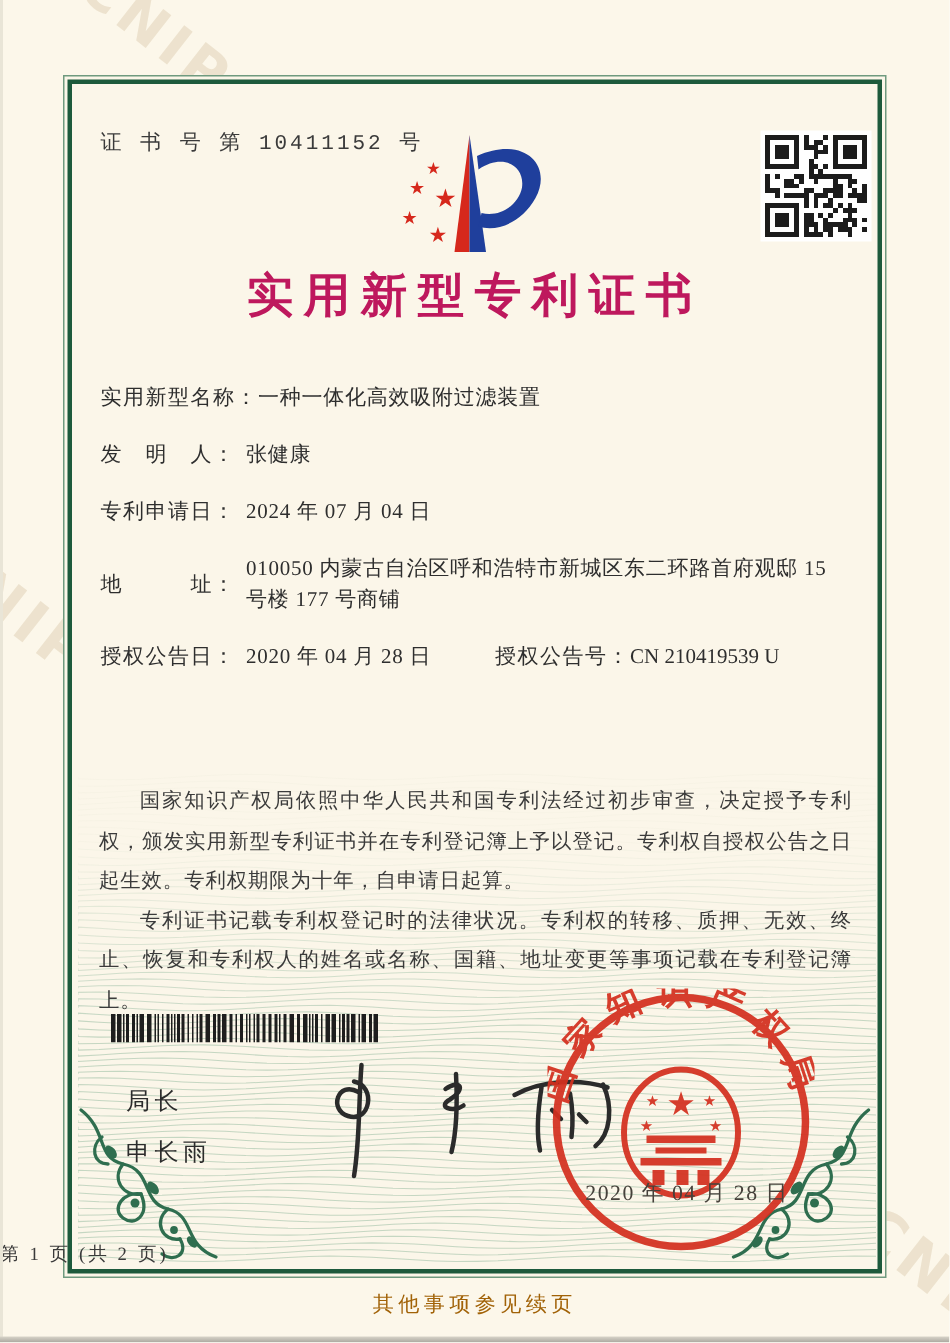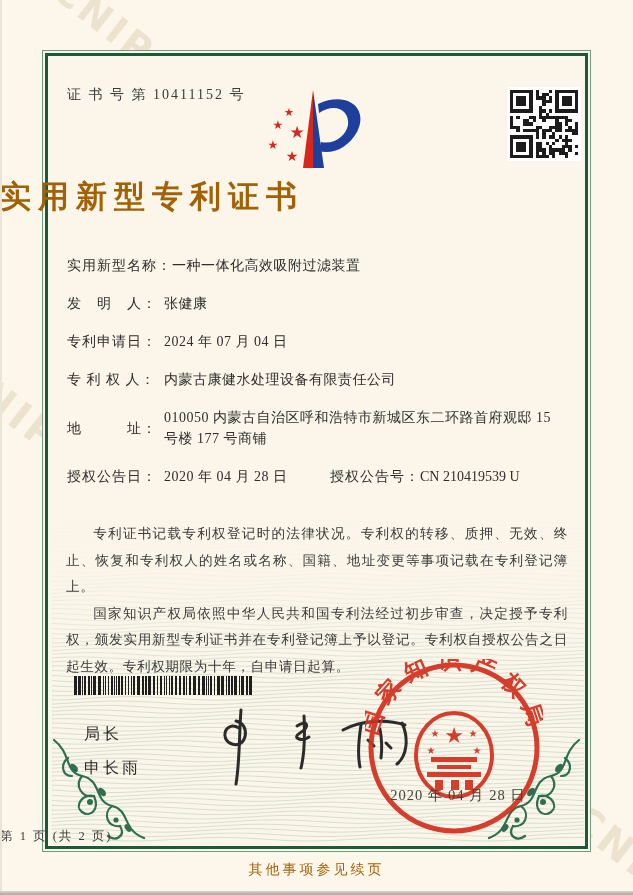--- a/index.html
+++ b/index.html
@@ -44,29 +44,29 @@
   }
   .guilloche{position:absolute;left:4px;right:4px;bottom:4px;height:330px;pointer-events:none;}
 
   .corner-ornament{position:absolute;bottom:2px;width:102px;height:108px;pointer-events:none;}
   .corner-left{left:2px;transform:scaleX(-1);}
   .corner-right{right:2px;}
 
   
   .cert-no{
     position:absolute;left:67px;top:86px;
-    font-size:14px;color:#3a3a3a;letter-spacing:2px;
+    font-size:14px;color:#3a3a3a;letter-spacing:2px;font-family:Liberation Mono, monospace;
   }
   .logo{position:absolute;left:247px;top:84px;width:130px;height:90px;}
   .qr{position:absolute;left:507px;top:87px;width:68px;height:68px;background:#ffffff;padding:3px;}
 
   .title{
     position:absolute;left:0;right:0;top:176px;
-    margin:0;
-    font-size:31px;font-weight:700;color:#a16207;
+    text-align:center;margin:0;
+    font-size:31px;font-weight:700;color:#be185d;
     letter-spacing:7px;
   }
 
   
   .fields{position:absolute;left:67px;top:255px;width:500px;font-size:14px;color:#2e2e2e;}
   .frow{display:flex;line-height:21px;margin-bottom:17px;align-items:center;}
   .flabel{flex:0 0 97px;white-space:pre;letter-spacing:1px;}
   .fvalue{flex:1 1 auto;letter-spacing:0.5px;}
   .grant-row .fvalue-date{flex:0 0 160px;}
   .grant-row .flabel2{flex:0 0 auto;margin-left:6px;white-space:pre;letter-spacing:1px;}
@@ -480,38 +480,34 @@
     </div>
     <div class="frow">
       <span class="flabel">发　明　人：</span>
       <span class="fvalue">张健康</span>
     </div>
     <div class="frow">
       <span class="flabel">专利申请日：</span>
       <span class="fvalue">2024 年 07 月 04 日</span>
     </div>
     <div class="frow">
-      <span class="flabel">专 利 权 人：</span>
-      <span class="fvalue">内蒙古康健水处理设备有限责任公司</span>
-    </div>
-    <div class="frow">
       <span class="flabel">地　　　址：</span>
       <span class="fvalue">010050 内蒙古自治区呼和浩特市新城区东二环路首府观邸 15 号楼 177 号商铺</span>
     </div>
     <div class="frow grant-row">
       <span class="flabel">授权公告日：</span>
       <span class="fvalue fvalue-date">2020 年 04 月 28 日</span>
       <span class="flabel2">授权公告号：</span>
       <span class="fvalue2">CN 210419539 U</span>
     </div>
   </div>
 
   <div class="body-text">
+    <p>国家知识产权局依照中华人民共和国专利法经过初步审查，决定授予专利权，颁发实用新型专利证书并在专利登记簿上予以登记。专利权自授权公告之日起生效。专利权期限为十年，自申请日起算。</p>
     <p>专利证书记载专利权登记时的法律状况。专利权的转移、质押、无效、终止、恢复和专利权人的姓名或名称、国籍、地址变更等事项记载在专利登记簿上。</p>
-    <p>国家知识产权局依照中华人民共和国专利法经过初步审查，决定授予专利权，颁发实用新型专利证书并在专利登记簿上予以登记。专利权自授权公告之日起生效。专利权期限为十年，自申请日起算。</p>
   </div>
 
   <svg class="barcode" id="barcode-svg" viewBox="0 0 180 19" preserveAspectRatio="none">
       <rect x="0" y="0" width="3" height="19" fill="#1e1e1e"></rect>
       <rect x="4" y="0" width="3" height="19" fill="#1e1e1e"></rect>
       <rect x="8" y="0" width="1" height="19" fill="#1e1e1e"></rect>
       <rect x="10" y="0" width="2" height="19" fill="#1e1e1e"></rect>
       <rect x="14" y="0" width="2" height="19" fill="#1e1e1e"></rect>
       <rect x="17" y="0" width="1" height="19" fill="#1e1e1e"></rect>
       <rect x="19" y="0" width="3" height="19" fill="#1e1e1e"></rect>

